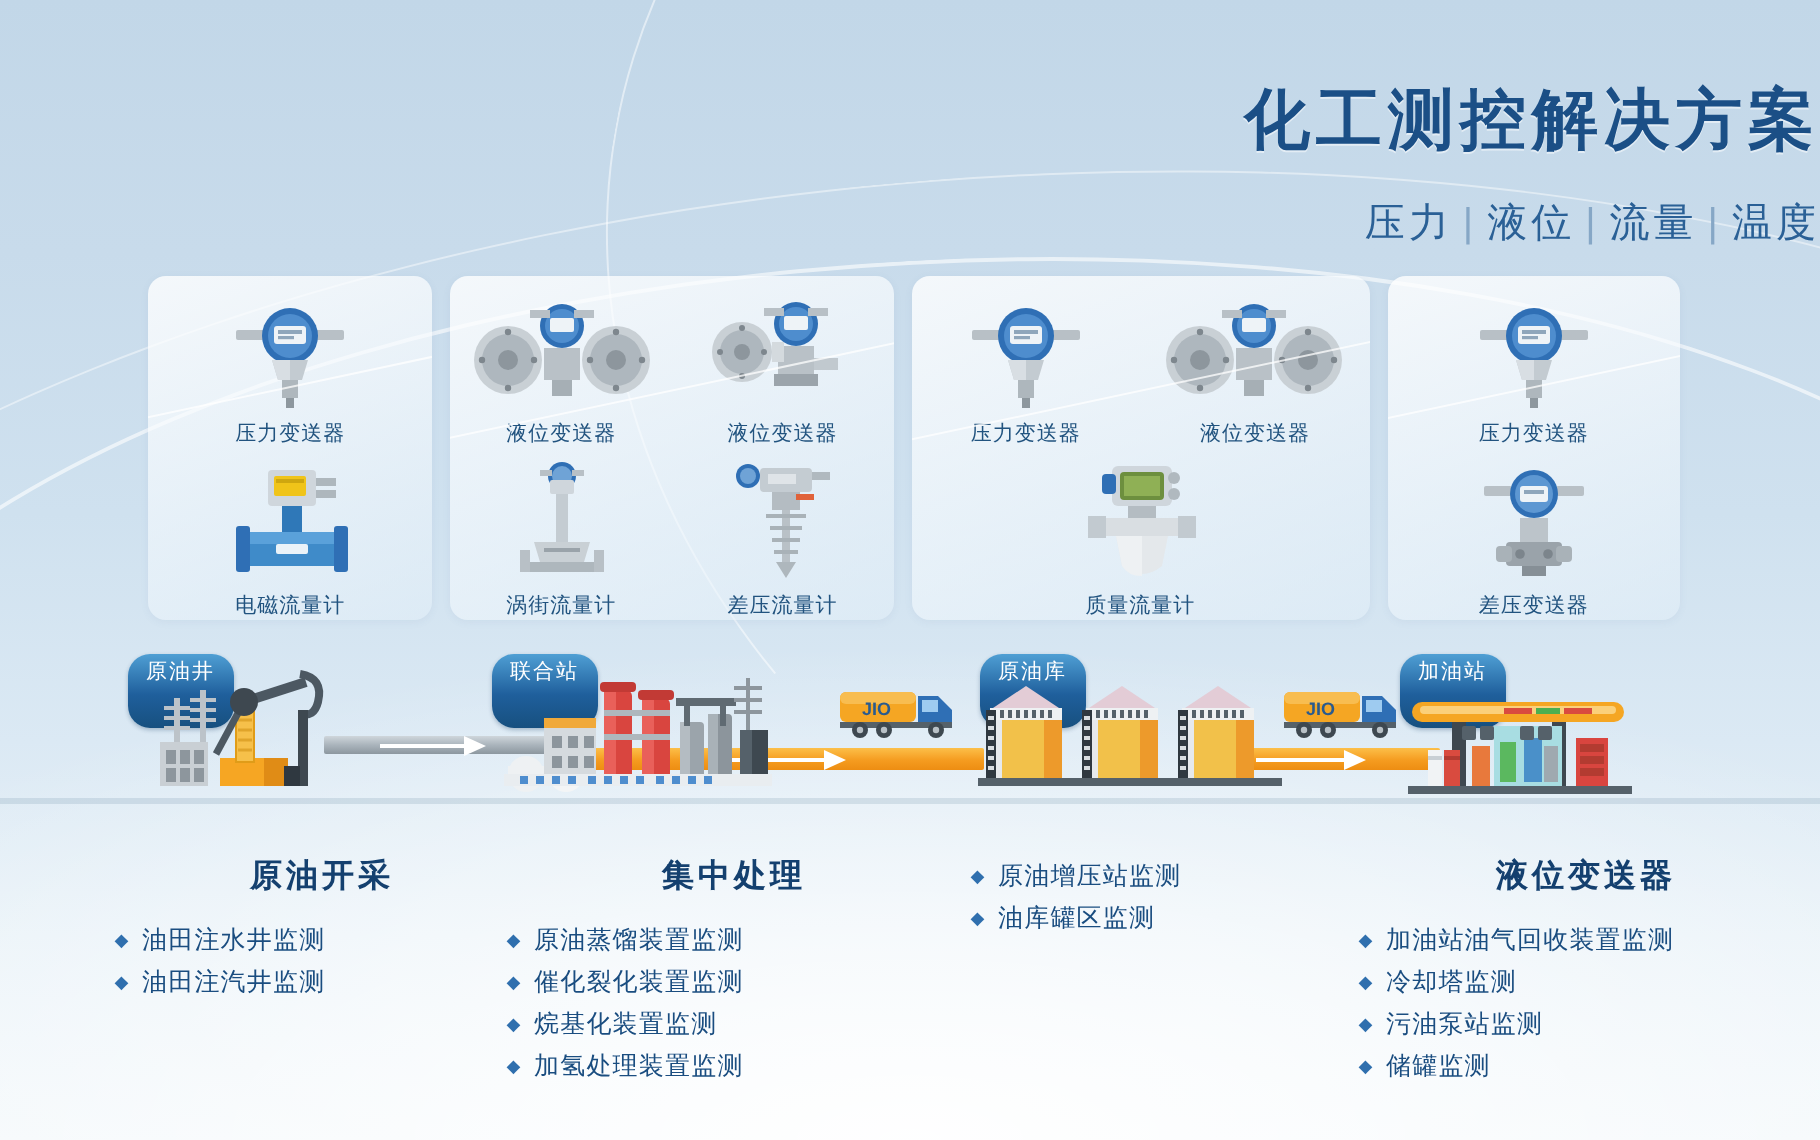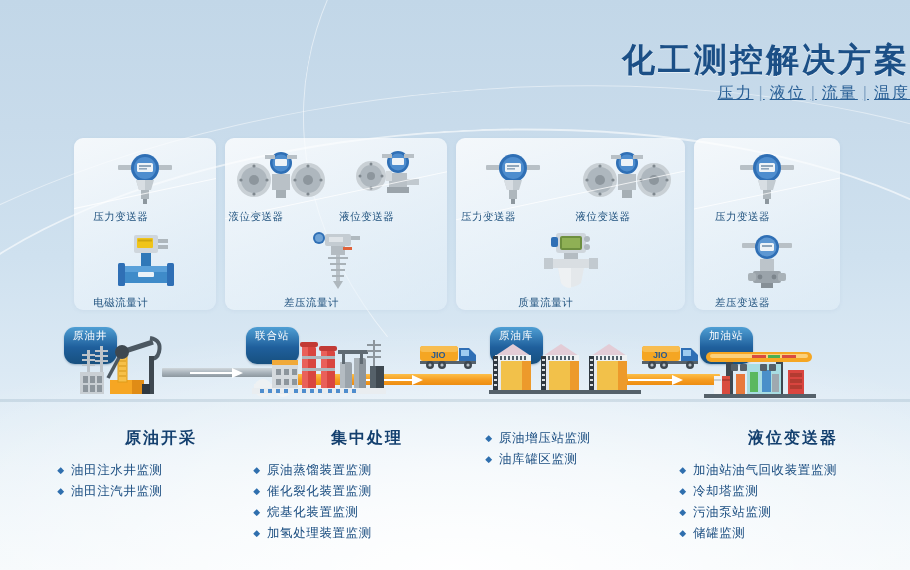--- a/index.html
+++ b/index.html
@@ -30,35 +30,35 @@
         border:1px solid rgba(255,255,255,0.45); border-color:transparent rgba(255,255,255,0.5) transparent transparent;
         transform:rotate(-14deg); }
 
   
   .header{position:absolute;left:0;right:0;top:38px;text-align:right;}
   .title{
     font-size:33px; font-weight:bold; letter-spacing:3px;
     color:#1b4f86; text-shadow:0 1px 0 rgba(255,255,255,0.5);
   }
   .subtitle{
-    margin-top:0; font-size:16px; color:#2a6096; letter-spacing:2px;text-decoration:underline;
+    margin-top:15px; font-size:20px; color:#2a6096; letter-spacing:2px;
   }
   .subtitle .sep{color:#86a7c6; margin:0 5px; font-weight:300;}
 
   
   .cards{position:absolute; left:74px; top:138px; width:766px; height:172px; display:flex; gap:9px;}
   .card{
     background:linear-gradient(160deg, rgba(255,255,255,0.80) 0%, rgba(247,251,254,0.66) 45%, rgba(228,240,249,0.52) 100%);
     border-radius:9px; position:relative; overflow:hidden;
     box-shadow:0 1px 4px rgba(80,120,160,0.07);
   }
   .card::after{content:"";position:absolute;left:-40%;top:30%;width:200%;height:1px;background:rgba(255,255,255,0.75);transform:rotate(-12deg);}
   .c1{width:144px;} .c2{width:224px;} .c3{width:232px;} .c4{width:148px;}
   .crow{display:flex;justify-content:space-around;align-items:flex-end;position:relative;}
-  .prod{width:104px;text-align:left;position:relative;}
+  .prod{width:104px;text-align:center;position:relative;}
   .prod .art{height:58px;display:flex;align-items:flex-end;justify-content:center;}
   .prod .plabel{font-size:10.5px;color:#21537f;margin-top:5px;letter-spacing:.5px;}
   .r1{height:86px;padding-top:10px;}
   .r2{height:86px;padding-top:2px;}
   .center-one{justify-content:center;}
 
   
   .flow{position:absolute;left:0;right:0;top:322px;height:88px;}
   .ground{position:absolute;left:0;right:0;bottom:8px;height:3px;background:rgba(120,150,175,0.22);}
   .seg{position:absolute;bottom:8px;}
@@ -195,20 +195,38 @@
                 <circle cx="17" cy="39" r="1.5" fill="#7e878e"></circle>
               <circle cx="6" cy="27" r="1.5" fill="#7e878e"></circle>
                 <circle cx="28" cy="27" r="1.5" fill="#7e878e"></circle>
               <rect x="32" y="22" width="6" height="10" fill="#d4dade"></rect>
             </svg>
           </div>
           <div class="plabel">液位变送器</div>
         </div>
       </div>
       <div class="crow r2">
+        <div class="prod">
+          <div class="art">
+            <svg width="54" height="60" viewBox="0 0 54 60">
+              <circle cx="27" cy="7" r="7" fill="#2f6fb5"></circle>
+              <circle cx="27" cy="7" r="5" fill="#6fa3d6"></circle>
+              <rect x="21" y="9" width="12" height="7" rx="1" fill="#cfd6dc"></rect>
+              <rect x="16" y="4" width="6" height="3" fill="#b8c0c6"></rect>
+              <rect x="32" y="4" width="6" height="3" fill="#b8c0c6"></rect>
+              <rect x="24" y="16" width="6" height="24" fill="#c4ccd2"></rect>
+              <path d="M13 40 L41 40 L38 50 L16 50 Z" fill="#c9d0d5"></path>
+              <rect x="10" y="50" width="34" height="5" fill="#aeb7bd"></rect>
+              <rect x="6" y="44" width="5" height="11" fill="#b8c0c6"></rect>
+              <rect x="43" y="44" width="5" height="11" fill="#b8c0c6"></rect>
+              <rect x="18" y="43" width="18" height="2" fill="#9aa3aa"></rect>
+            </svg>
+          </div>
+          <div class="plabel">涡街流量计</div>
+        </div>
         <div class="prod">
           <div class="art">
             <svg width="58" height="60" viewBox="0 0 58 60">
               <circle cx="12" cy="7" r="6" fill="#2f6fb5"></circle>
               <circle cx="12" cy="7" r="4" fill="#6fa3d6"></circle>
               <rect x="18" y="3" width="26" height="12" rx="2" fill="#c4ccd2"></rect>
               <rect x="22" y="6" width="14" height="5" fill="#dfe4e8"></rect>
               <rect x="44" y="5" width="9" height="4" fill="#b0b9bf"></rect>
               <rect x="24" y="15" width="14" height="9" fill="#b4bcc2"></rect>
               <rect x="29" y="24" width="4" height="30" fill="#b9c1c7"></rect>

